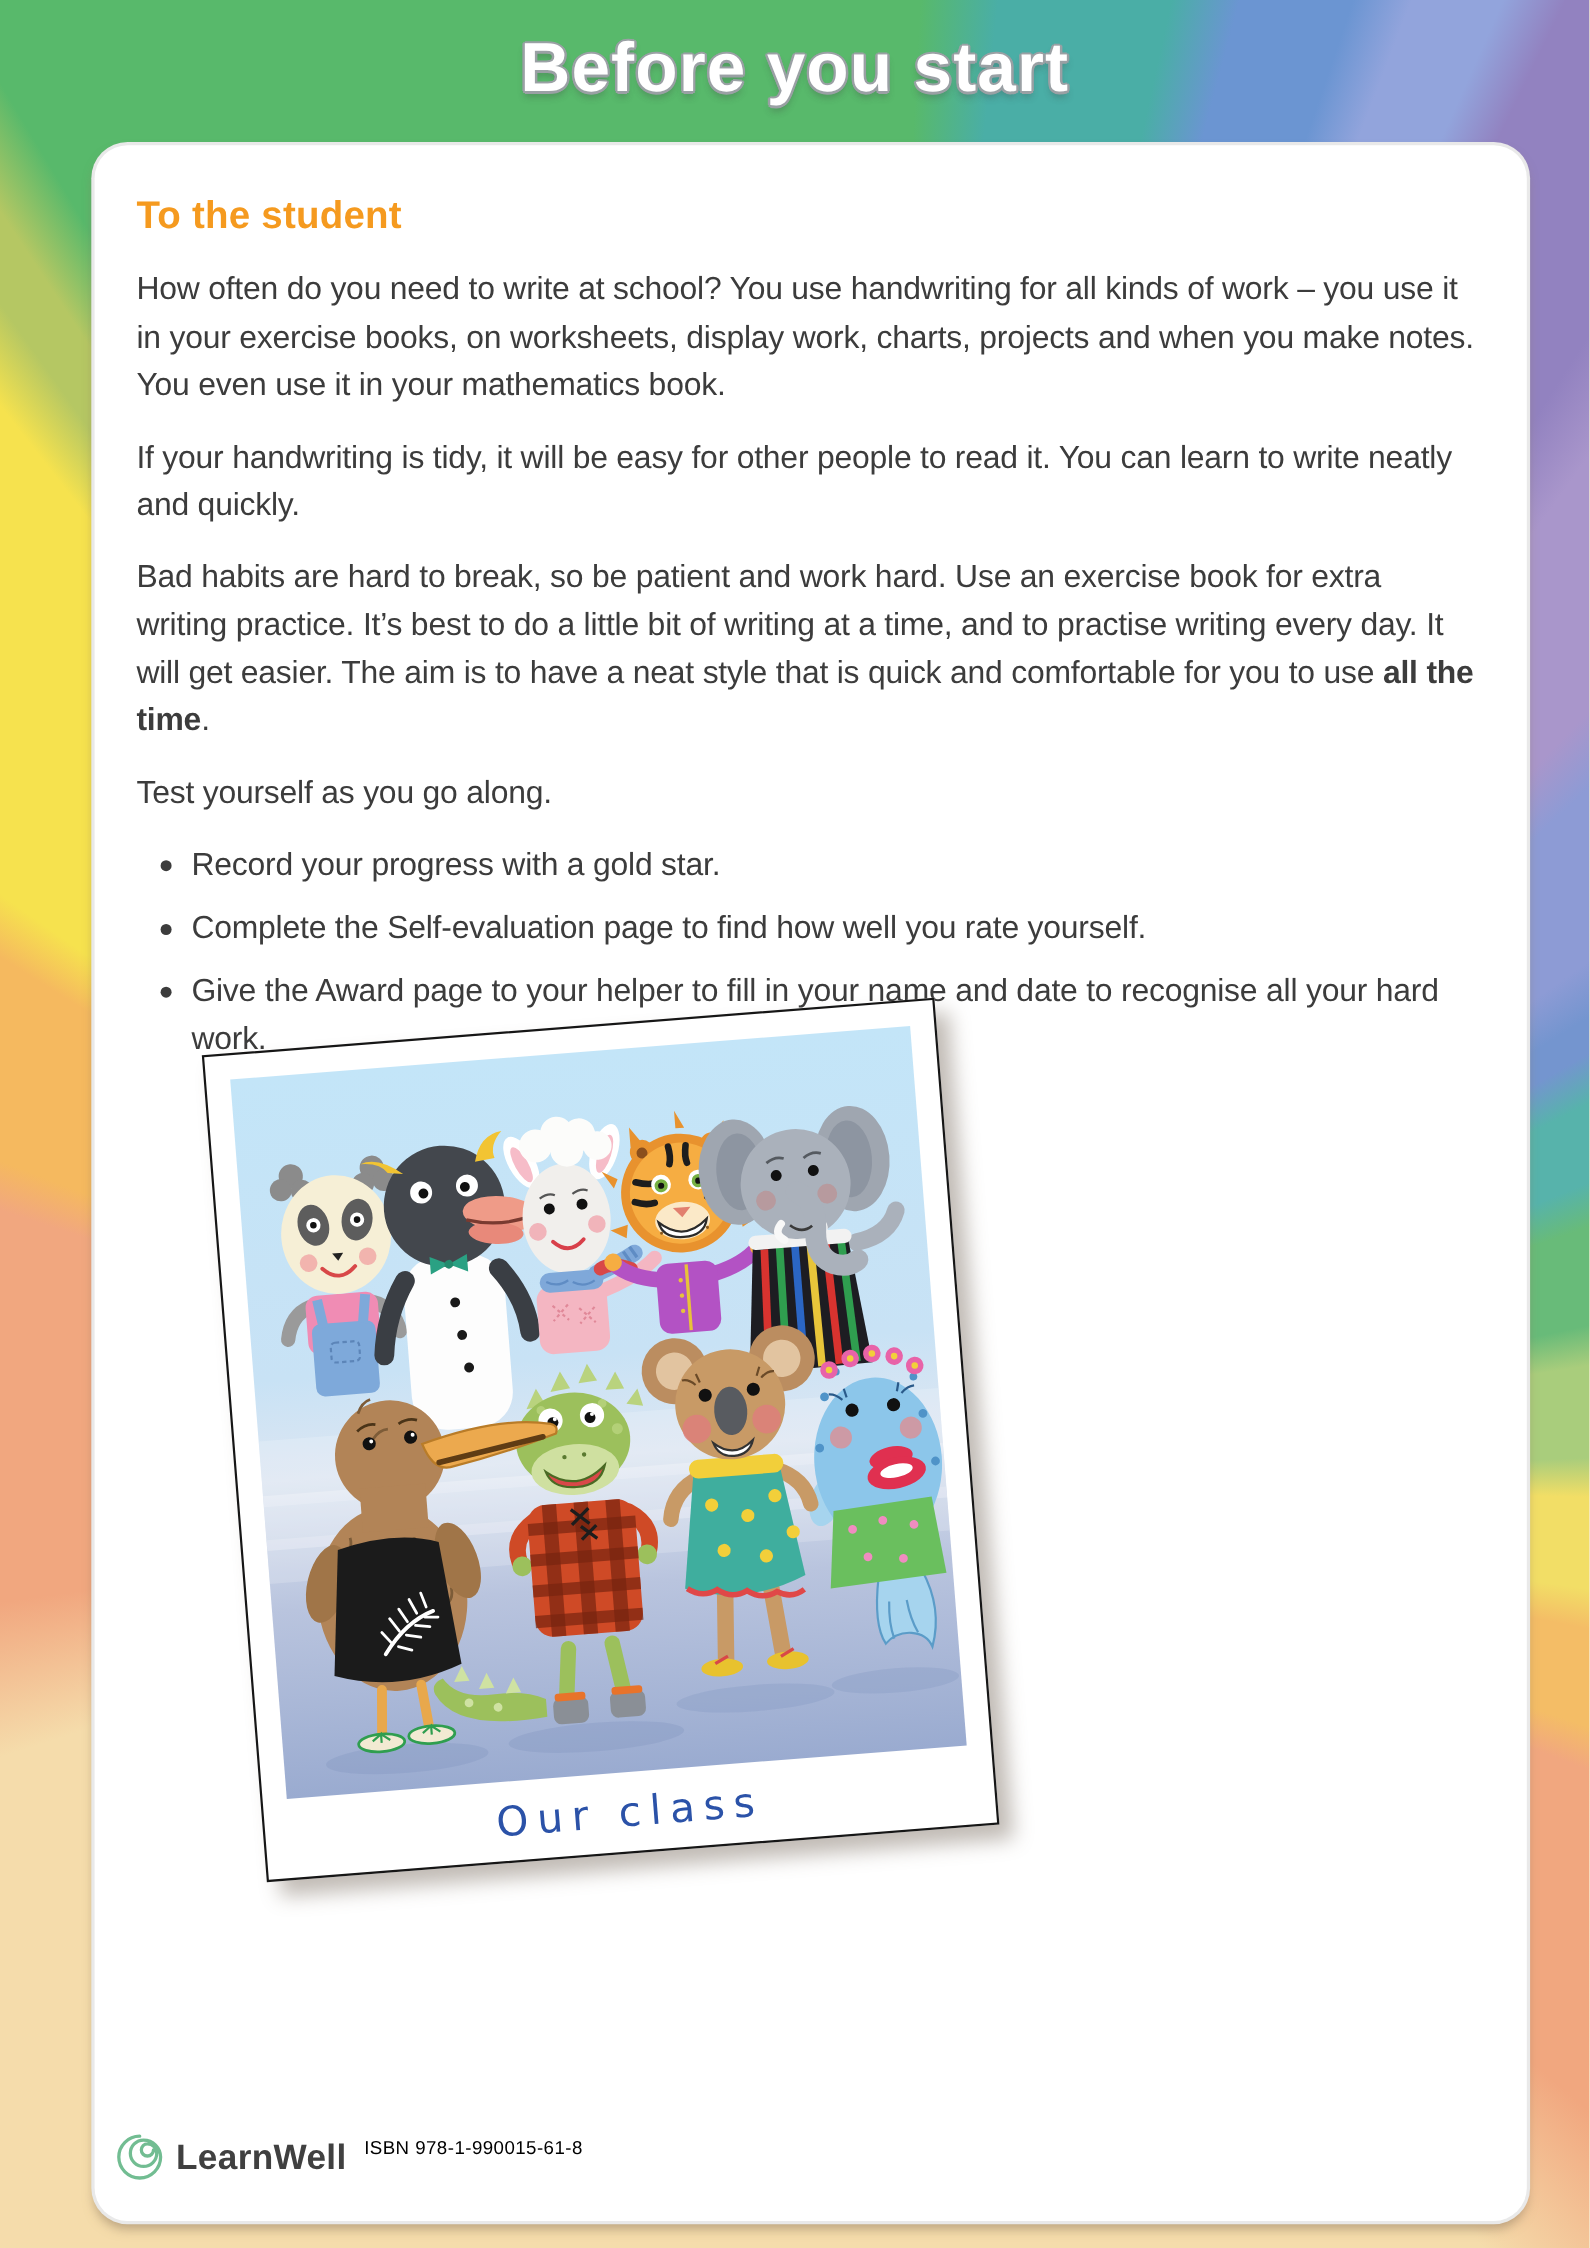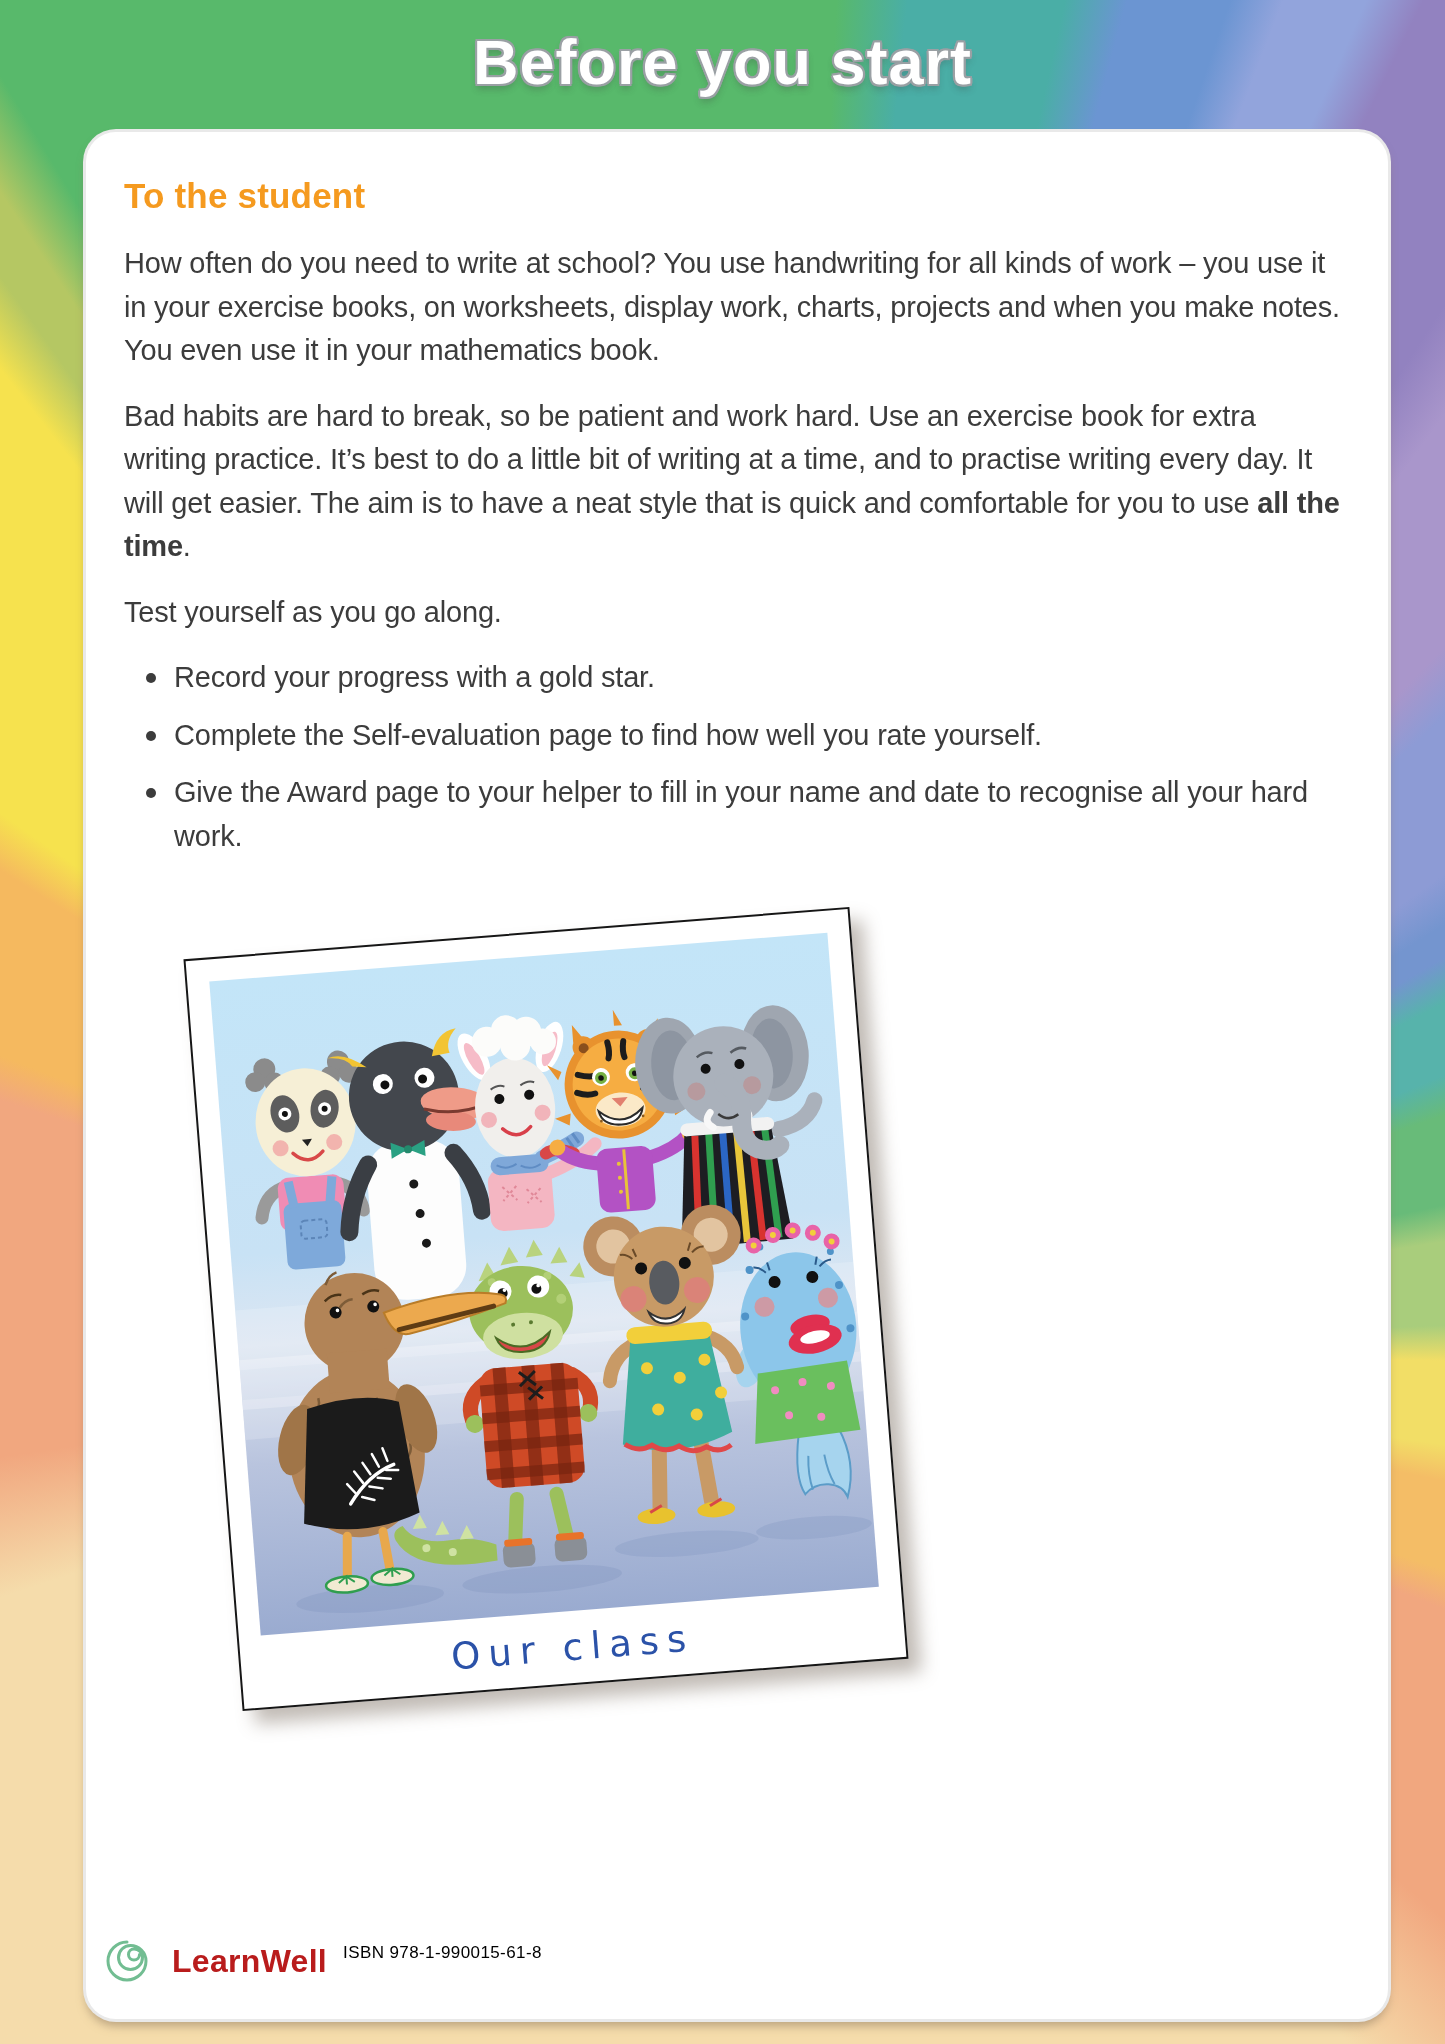--- a/index.html
+++ b/index.html
@@ -77,34 +77,35 @@
     height:72px;display:flex;align-items:center;justify-content:center;
     color:#2b52a8;font-size:37px;letter-spacing:8px;font-family:"DejaVu Sans",sans-serif;
   }
   .page-tab{
     position:absolute;left:1294px;top:1914px;width:86px;height:46px;background:#ffffff;
     border-radius:0 0 14px 14px;box-shadow:0 5px 7px rgba(140,118,92,.45);z-index:1;
     display:flex;align-items:flex-end;justify-content:center;
   }
   .page-tab span{font-size:27px;font-weight:bold;color:#e0a23a;padding-bottom:7px;}
   .footer{position:absolute;left:104px;top:1938px;display:flex;align-items:center;z-index:3;}
-  .brand-name{font-size:32px;font-weight:bold;color:#b91c1c;margin-left:22px;letter-spacing:.3px;}
+  .brand-name{font-size:32px;font-weight:bold;color:#404040;margin-left:10px;letter-spacing:.3px;}
   .isbn{font-size:17px;color:#000000;margin-left:16px;letter-spacing:.4px;align-self:flex-start;margin-top:5px;}
 </style>
 </head>
 <body>
 
 <div class="bg"></div>
 
 <div class="page-title">Before you start</div>
 
 <div class="card">
   <h1 class="section-heading">To the student</h1>
   <div class="body-text">
     <p>How often do you need to write at school? You use handwriting for all kinds of work – you use it in your exercise books, on worksheets, display work, charts, projects and when you make notes. You even use it in your mathematics book.</p>
+    <p>If your handwriting is tidy, it will be easy for other people to read it. You can learn to write neatly and quickly.</p>
     <p><span>Bad habits are hard to break, so be patient and work hard. Use an exercise book for extra writing practice. It’s best to do a little bit of writing at a time, and to practise writing every day. It will get easier. The aim is to have a neat style that is quick and comfortable for you to use </span><b>all the time</b><span>.</span></p>
     <p>Test yourself as you go along.</p>
     <ul class="bullets">
       <li>Record your progress with a gold star.</li>
       <li>Complete the Self-evaluation page to find how well you rate yourself.</li>
       <li>Give the Award page to your helper to fill in your name and date to recognise all your hard work.</li>
     </ul>
   </div>
 
   <div class="photo">

